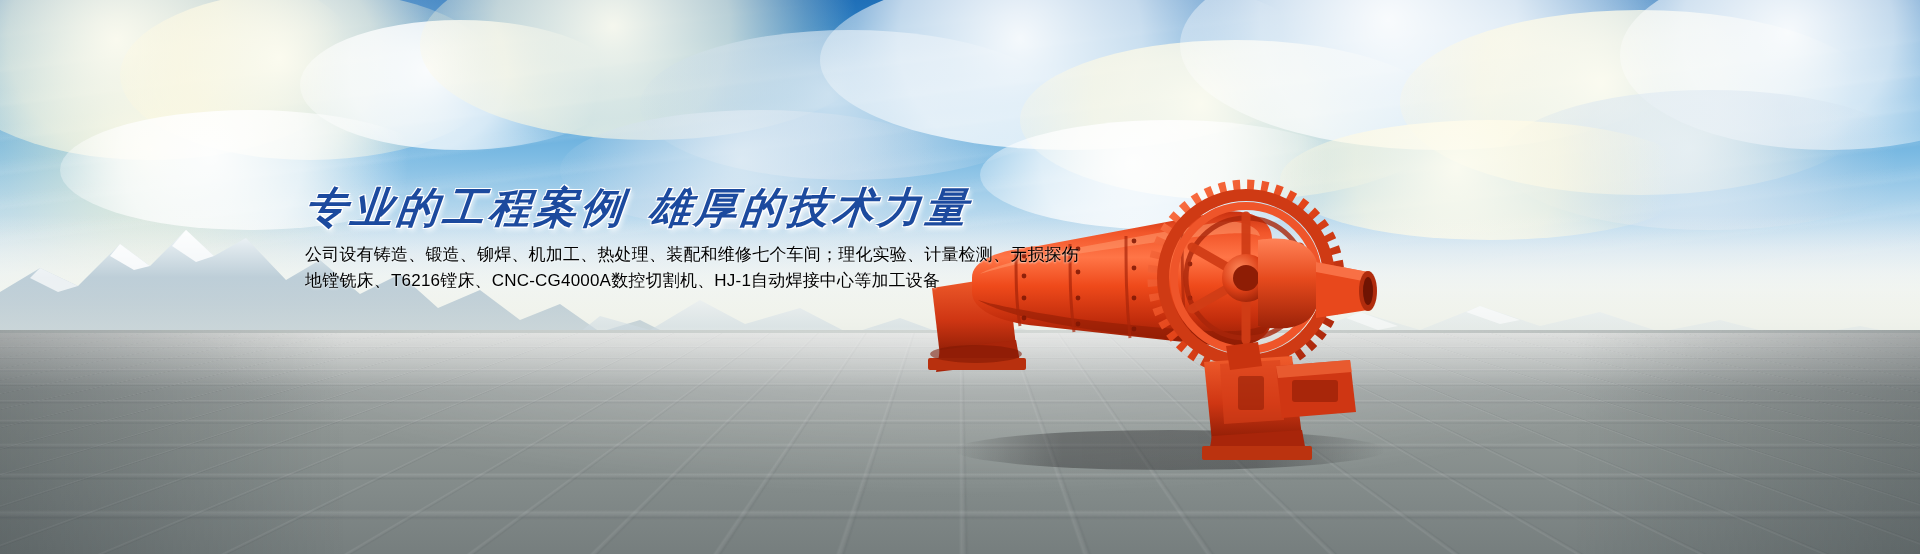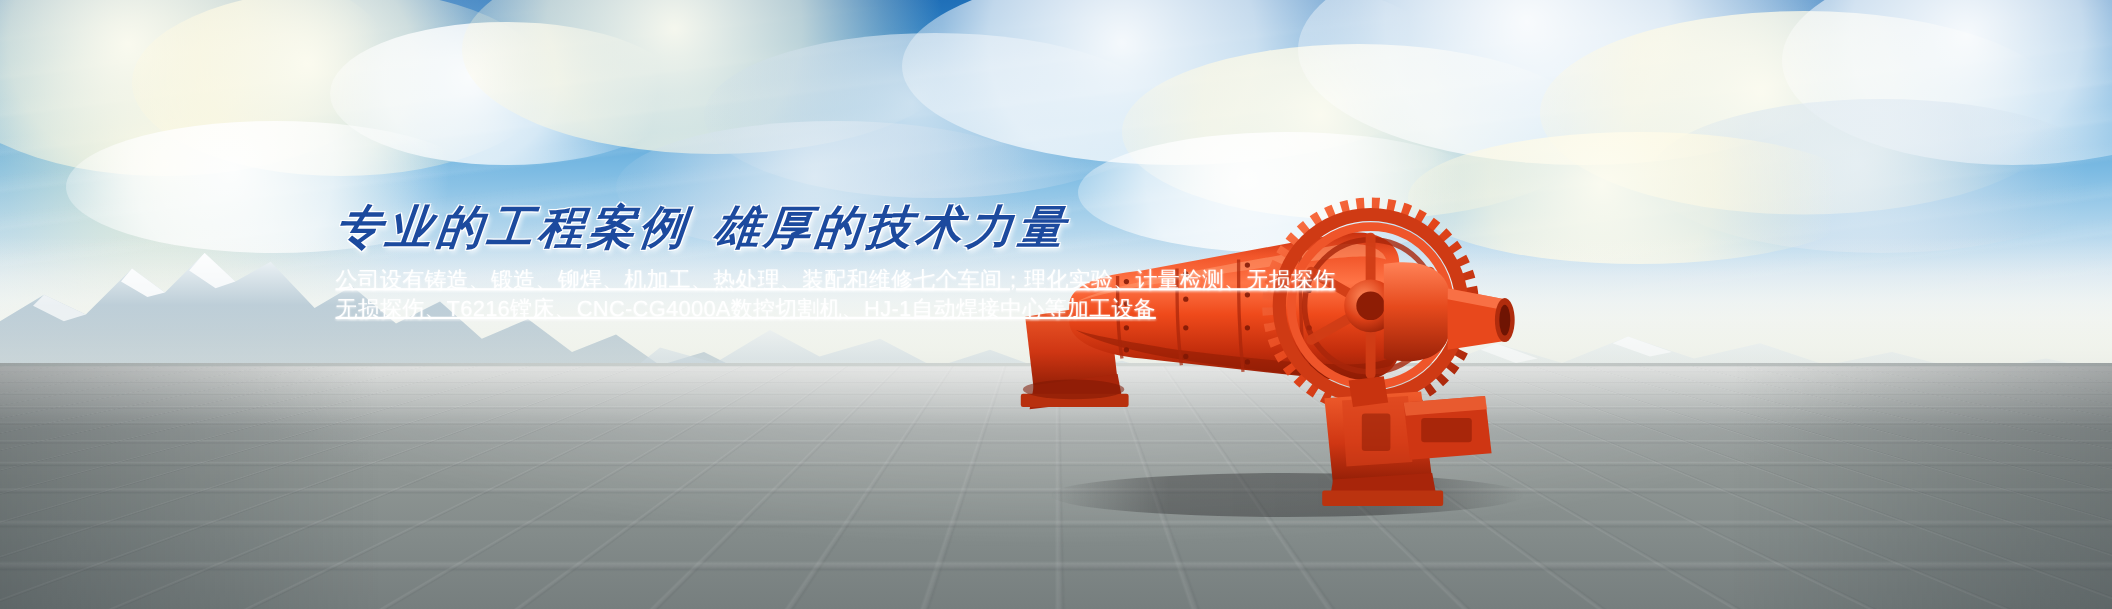--- a/index.html
+++ b/index.html
@@ -205,27 +205,26 @@
     transform: skewX(-6deg);
     margin: 0 0 10px 0;
   }
   .headline .gap { display: inline-block; width: 22px; }
 
   .body-lines {
     margin-top: 12px;
   }
   .body-lines p {
     margin: 0;
-    font-size: 20px;
+    font-size: 17px;
     line-height: 26px;
-    color: #ffffff;
+    color: #000000;
     letter-spacing: 0.2px;
     white-space: nowrap;
     text-shadow: 0 1px 2px rgba(255,255,255,0.75);
-    text-decoration: underline;
   }
 </style>
 </head>
 <body>
 
 <div class="banner">
 
   <div class="sky"></div>
   <div class="sun-glow"></div>
   <div class="cirrus"></div>
@@ -420,17 +419,17 @@
       <path d="M 356 216 L 430 210 L 432 222 L 358 228 Z" fill="#f0673a" opacity="0.75"></path>
       <rect x="372" y="230" width="46" height="22" rx="3" fill="#8e1d05" opacity="0.6"></rect>
     </g>
   </svg>
 
   <div class="copy">
     <div class="headline"><span>专业的工程案例</span><span class="gap"></span><span>雄厚的技术力量</span></div>
 
     <div class="body-lines">
       <p>公司设有铸造、锻造、铆焊、机加工、热处理、装配和维修七个车间；理化实验、计量检测、无损探伤</p>
-      <p>无损探伤、T6216镗床、CNC-CG4000A数控切割机、HJ-1自动焊接中心等加工设备</p>
+      <p>地镗铣床、T6216镗床、CNC-CG4000A数控切割机、HJ-1自动焊接中心等加工设备</p>
     </div>
   </div>
 
 </div>
 
 </body></html>

